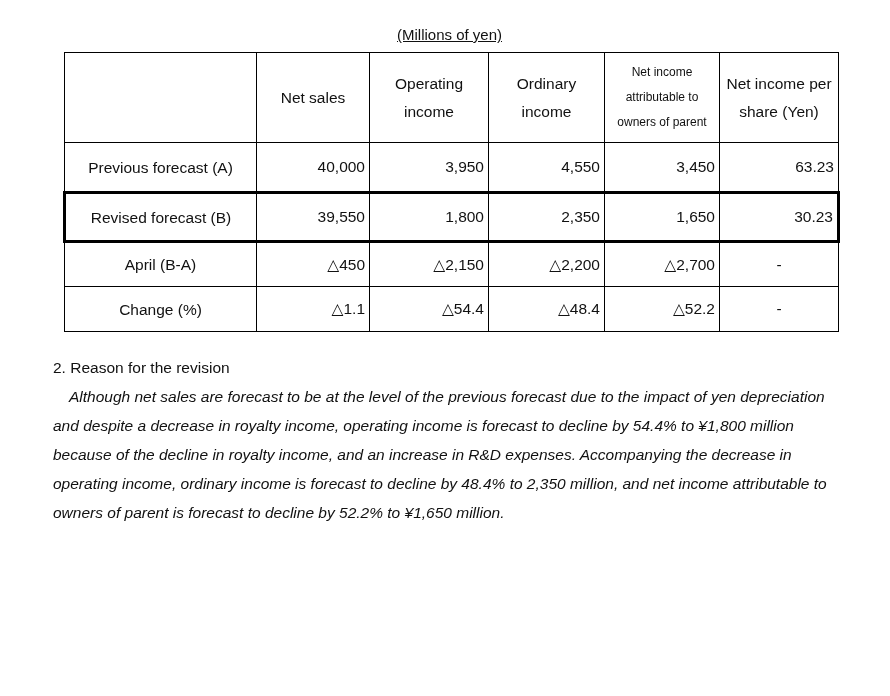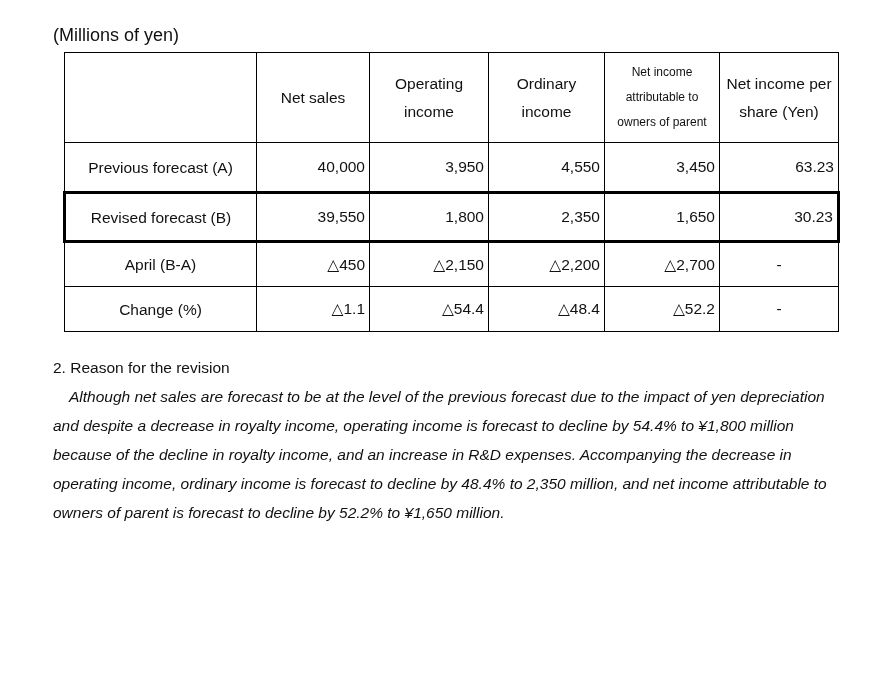--- a/index.html
+++ b/index.html
@@ -15,24 +15,25 @@
   }
 
   
   .title-block { font-size: 15.5px; line-height: 23px; }
   .title-line2 { padding-left: 15px; }
 
   
   .unit-note {
     margin-top: 17px;
     margin-bottom: 8px;
-    text-align: left;
-    font-size: 18px;
+    text-align: center;
+    font-size: 15px;
     line-height: 18px;
     padding-right: 6px;
+    text-decoration: underline;
   }
 
   
   table.forecast {
     border-collapse: collapse;
     table-layout: fixed;
     margin-left: 10px;
     width: 774px;
     border: 1.5px solid #000;
   }

